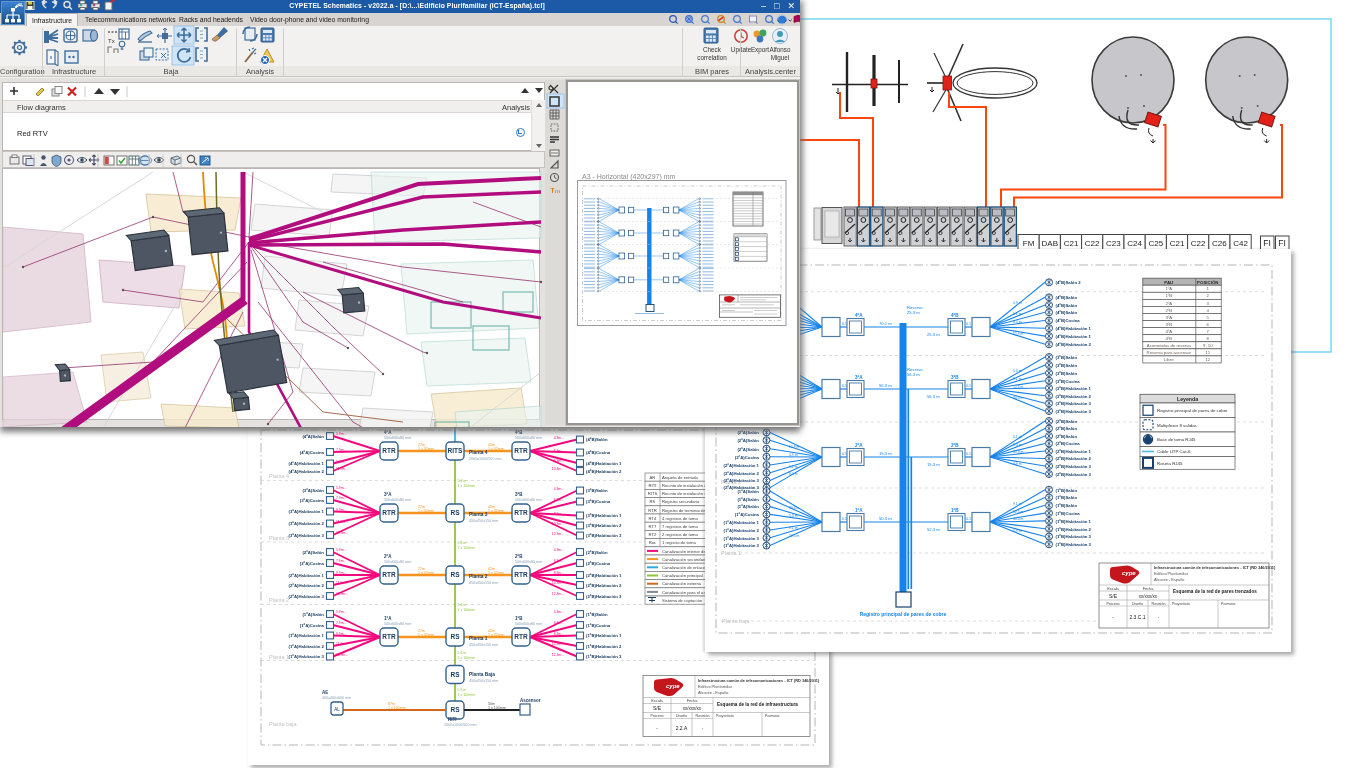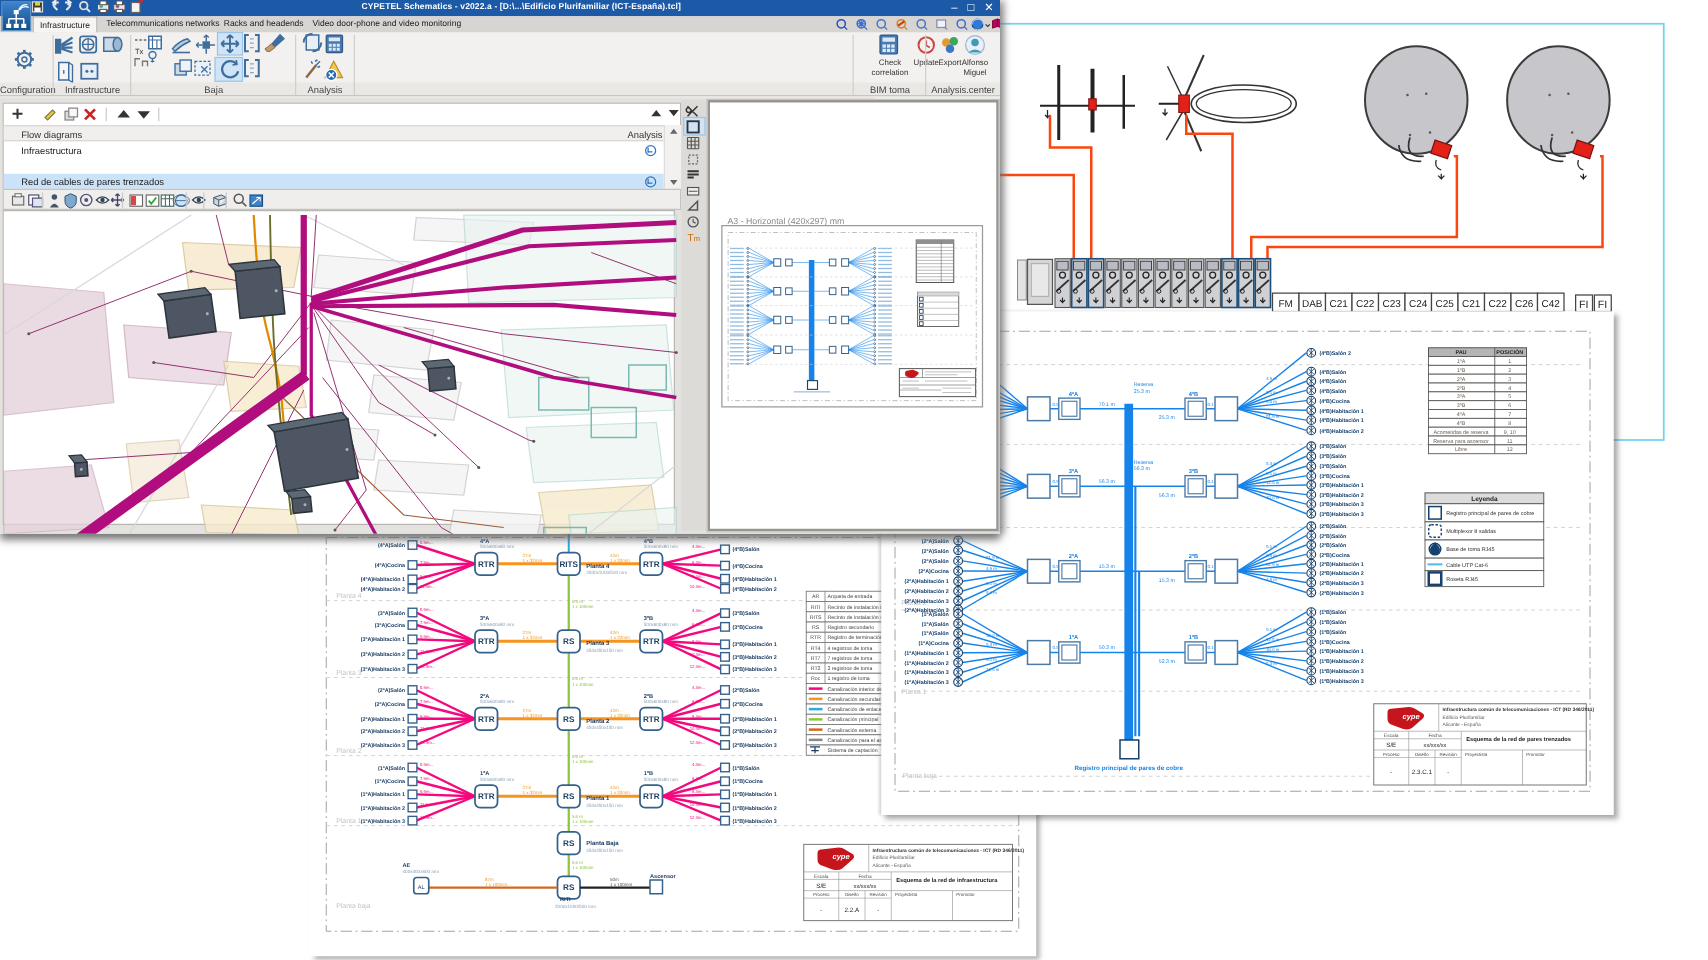--- a/index.html
+++ b/index.html
@@ -1273,21 +1273,21 @@
           </g>
           <text x="780" y="26" text-anchor="middle" font-size="6.3px" fill="#333">Alfonso</text>
           <text x="780" y="34" text-anchor="middle" font-size="6.3px" fill="#333">Miguel</text>
         </svg>
     </div>
     <div class="abs" id="grouplabels">
       <div class="glabel" style="left:0;width:42px">Configuration</div>
       <div class="glabel" style="left:43px;width:62px">Infrastructure</div>
       <div class="glabel" style="left:105px;width:132px">Baja</div>
       <div class="glabel" style="left:237px;width:46px">Analysis</div>
-      <div class="glabel" style="left:683px;width:58px">BIM toma</div>
+      <div class="glabel" style="left:683px;width:58px">BIM pares</div>
       <div class="glabel" style="left:741px;width:59px">Analysis.center</div>
       <div class="gsep" style="left:42px"></div>
       <div class="gsep" style="left:104px"></div>
       <div class="gsep" style="left:236px"></div>
       <div class="gsep" style="left:283px"></div>
       <div class="gsep" style="left:682px"></div>
       <div class="gsep" style="left:740px"></div>
     </div>
     <div class="abs" id="appcontent">
       <div class="abs" id="flowpanel">
@@ -1301,26 +1301,22 @@
             <path d="M91,11 l10,0 -5,-6 z" fill="#333"></path>
             <path d="M107,6 l10,0 -5,6 z" fill="#333"></path>
             <line x1="124" y1="3" x2="124" y2="14" stroke="#ccc" stroke-width="1"></line>
             <path d="M518,10 l8,0 -4,-5 z" fill="#333"></path>
             <path d="M532,5 l8,0 -4,5 z" fill="#333"></path>
           </svg>
         <div class="abs" id="fp_header">
             <span class="abs" style="left:14px;top:2px">Flow diagrams</span>
             <span class="abs" style="left:499px;top:2px">Analysis</span>
           </div>
-        <div class="fprow" style="top:31px">
-            <span class="nm">Infraestructura</span>
-            <span class="refresh"></span>
-          </div>
-        <div class="fprow" style="top:56.2px;background:#cbe3f9">
-            <span class="nm">Red de cables de pares trenzados</span>
+        <div class="fprow" style="top:43.6px">
+            <span class="nm">Red RTV</span>
             <span class="refresh"></span>
           </div>
         <div class="abs" id="fp_scroll">
             <svg width="14" height="52" viewBox="0 0 14 52">
               <path d="M4,7 l6,0 -3,-4 z" fill="#666"></path>
               <path d="M4,44 l6,0 -3,4 z" fill="#666"></path>
             </svg>
           </div>
       </div>
       <div class="abs" id="viewtb">

